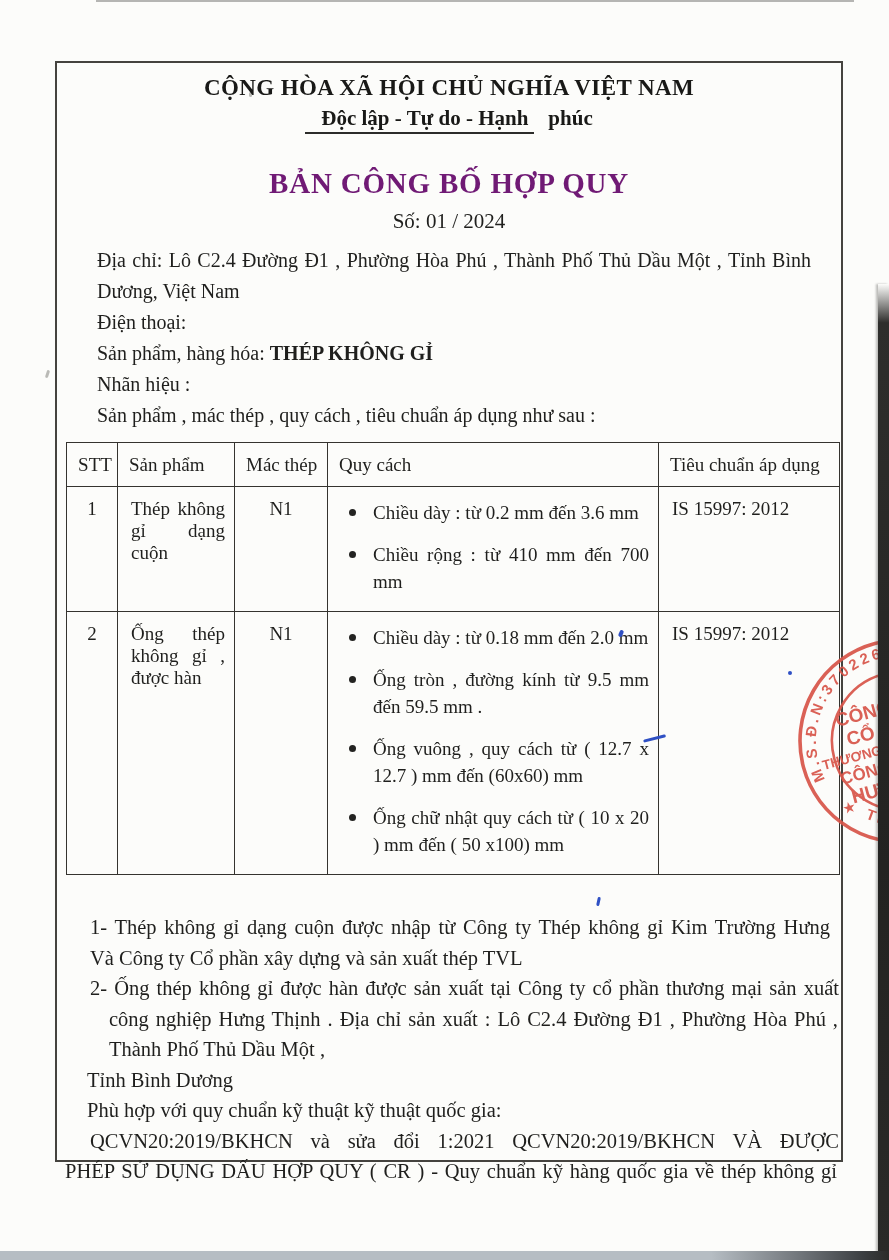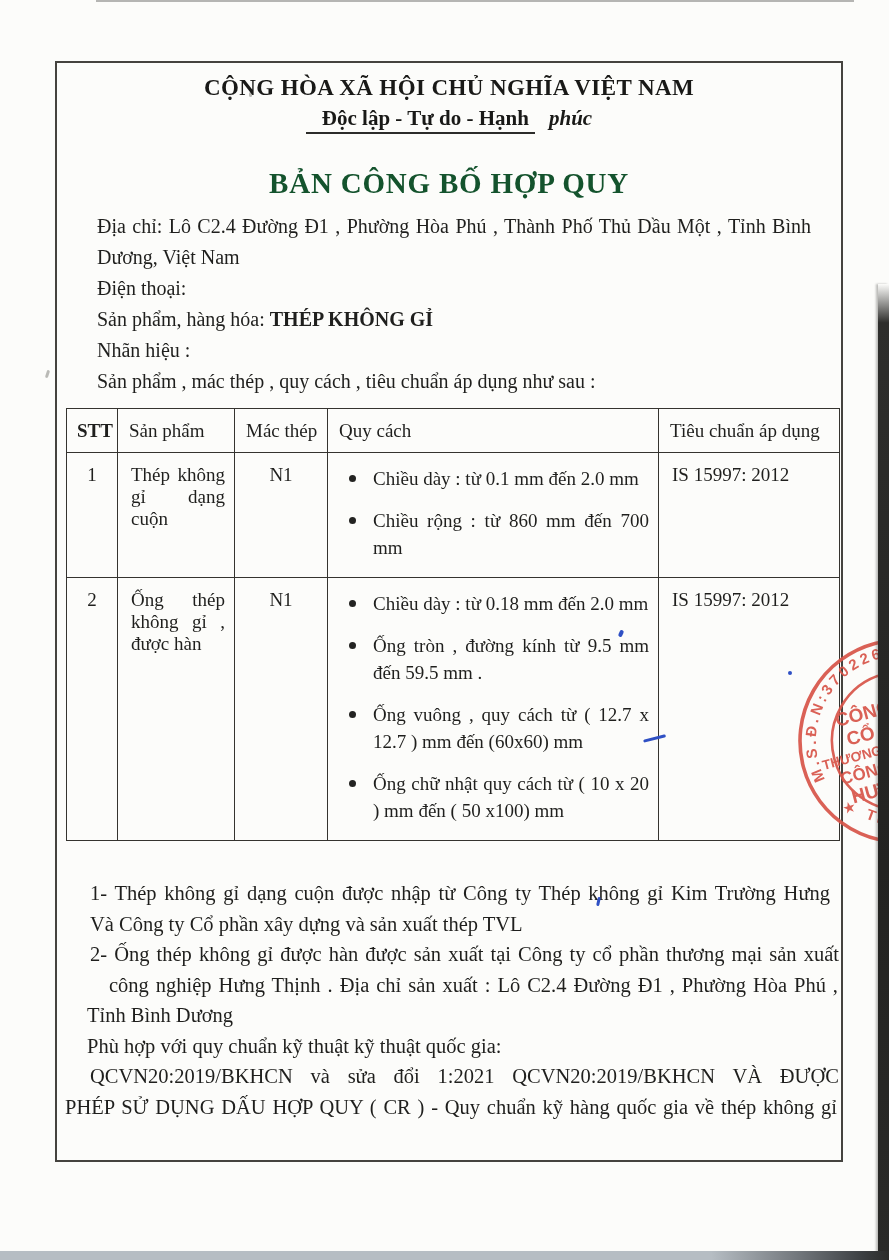--- a/index.html
+++ b/index.html
@@ -17,37 +17,37 @@
     background:linear-gradient(to right,#b6bdc3 0%,#b6bdc3 80%,#70757a 90%,#3c3f42 97%,#2b2b29 100%);}
   .speck{position:absolute;background:#8d8d89;opacity:.6;border-radius:2px;}
   
   .frame{position:absolute;left:55px;top:61px;width:788px;height:1101px;
     border:2px solid #45433f;box-sizing:border-box;}
   
   .hdr{text-align:center;}
   .republic{margin-top:12px;font-size:23px;font-weight:bold;letter-spacing:.4px;color:#191917;}
   .motto{margin-top:5px;font-size:21px;font-weight:bold;color:#191917;}
   .motto .u{display:inline-block;border-bottom:2.5px solid #2c2c2a;padding:0 6px 1px 16px;}
-  .motto .tail{margin-left:14px;font-style:italic;}
-  .doc-title{margin-top:33px;font-size:29px;font-weight:bold;letter-spacing:.8px;color:#14532d;}
+  .motto .tail{margin-left:14px;}
+  .doc-title{margin-top:33px;font-size:29px;font-weight:bold;letter-spacing:.8px;color:#701a75;}
   .doc-number{margin-top:9px;font-size:21px;}
   
   .info{margin:11px 30px 0 40px;font-size:20px;line-height:31px;}
   .info p{margin:0;}
   .info .just{text-align:justify;}
   .bold{font-weight:bold;}
   
   table.spec{border-collapse:collapse;margin:11px 0 0 9px;width:773px;table-layout:fixed;
     font-size:19px;}
   table.spec col.c1{width:51px;}  table.spec col.c2{width:117px;}
   table.spec col.c3{width:93px;}  table.spec col.c4{width:331px;}
   table.spec col.c5{width:181px;}
   table.spec th,table.spec td{border:1.6px solid #35332f;box-sizing:border-box;}
   table.spec th{height:44px;font-weight:normal;text-align:left;padding:2px 4px 2px 11px;vertical-align:middle;}
-  table.spec th.ctr{text-align:center;padding-left:10px;font-weight:bold;}
+  table.spec th.ctr{text-align:center;padding-left:10px;}
   table.spec td{vertical-align:top;padding-top:11px;}
   td.ctr{text-align:center;}
   td.prod{padding:11px 9px 0 13px;text-align:justify;}
   td.std{padding:11px 6px 0 13px;}
   ul.specs{list-style:none;margin:0;padding:1px 8px 0 44px;}
   ul.specs li{position:relative;margin-bottom:15px;text-align:justify;line-height:27px;}
   ul.specs li::before{content:"";position:absolute;left:-24px;top:10px;width:7px;height:7px;
     border-radius:50%;background:#232321;}
   
   .notes{margin-top:37px;font-size:20.5px;line-height:30.5px;}
@@ -74,20 +74,21 @@
   <div class="top-line"></div>
   <div class="speck" style="left:46px;top:370px;width:3px;height:8px;transform:rotate(18deg);"></div>
   <div class="speck" style="left:249px;top:92px;width:3px;height:5px;"></div>
 
   <div class="frame">
 
     <div class="hdr">
       <div class="republic">CỘNG HÒA XÃ HỘI CHỦ NGHĨA VIỆT NAM</div>
       <div class="motto"><span class="u">Độc lập - Tự do - Hạnh</span><span class="tail">phúc</span></div>
       <div class="doc-title">BẢN CÔNG BỐ HỢP QUY</div>
+      <div class="doc-number">Số: 01 / 2024</div>
     </div>
 
     <div class="info">
       <p class="just">Địa chỉ: Lô C2.4 Đường Đ1 , Phường Hòa Phú , Thành Phố Thủ Dầu Một , Tỉnh Bình Dương, Việt Nam</p>
       <p>Điện thoại:</p>
       <p><span>Sản phẩm, hàng hóa: </span><span class="bold">THÉP KHÔNG GỈ</span></p>
       <p>Nhãn hiệu :</p>
       <p>Sản phẩm , mác thép , quy cách , tiêu chuẩn áp dụng như sau :</p>
     </div>
 
@@ -106,22 +107,22 @@
         <th>Mác thép</th>
         <th>Quy cách</th>
         <th>Tiêu chuẩn áp dụng</th>
       </tr>
       <tr style="height:94px;">
         <td class="ctr">1</td>
         <td class="prod">Thép không gỉ dạng cuộn</td>
         <td class="ctr">N1</td>
         <td>
           <ul class="specs">
-            <li>Chiều dày : từ 0.1 mm đến 2.0 mm</li>
-            <li>Chiều rộng : từ 860 mm đến 700 mm</li>
+            <li>Chiều dày : từ 0.2 mm đến 3.6 mm</li>
+            <li>Chiều rộng : từ 410 mm đến 700 mm</li>
           </ul>
         </td>
         <td class="std">IS 15997: 2012</td>
       </tr>
       <tr style="height:237px;">
         <td class="ctr">2</td>
         <td class="prod">Ống thép không gỉ , được hàn</td>
         <td class="ctr">N1</td>
         <td>
           <ul class="specs">
@@ -134,20 +135,21 @@
         <td class="std">IS 15997: 2012</td>
       </tr>
     </tbody>
       </table>
 
     <div class="notes">
       <div class="n-ind1 jl">1- Thép không gỉ dạng cuộn được nhập từ Công ty Thép không gỉ Kim Trường Hưng</div>
       <div class="n-ind1">Và Công ty Cổ phần xây dựng và sản xuất thép TVL</div>
       <div class="n-ind1b jl">2- Ống thép không gỉ được hàn được sản xuất tại Công ty cổ phần thương mại sản xuất</div>
       <div class="n-ind2 jl">công nghiệp Hưng Thịnh . Địa chỉ sản xuất : Lô C2.4 Đường Đ1 , Phường Hòa Phú ,</div>
+      <div class="n-ind2">Thành Phố Thủ Dầu Một ,</div>
       <div class="n-ind0">Tỉnh Bình Dương</div>
       <div class="n-ind0">Phù hợp với quy chuẩn kỹ thuật kỹ thuật quốc gia:</div>
       <div class="n-ind1b jl">QCVN20:2019/BKHCN và sửa đổi 1:2021 QCVN20:2019/BKHCN VÀ ĐƯỢC</div>
       <div class="n-q2 jl">PHÉP SỬ DỤNG DẤU HỢP QUY ( CR ) -  Quy chuẩn kỹ hàng quốc gia về thép không gỉ</div>
     </div>
   </div>
 
   <svg class="seal" viewBox="0 0 240 240">
     <g transform="rotate(-15 120 120)" fill="#d8564a" stroke="none" style="font-family:'Liberation Sans','DejaVu Sans',sans-serif;">
       <circle cx="120" cy="120" r="101" fill="none" stroke="#d8564a" stroke-width="3.6"></circle>

